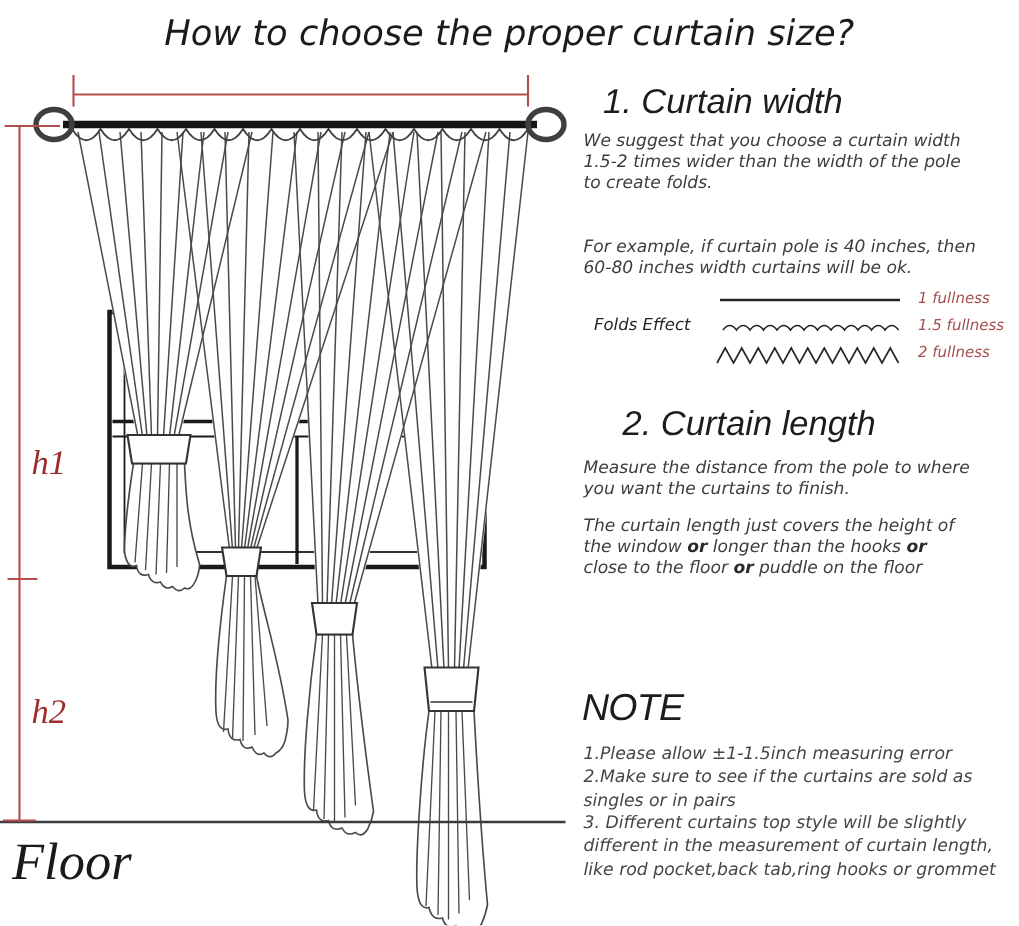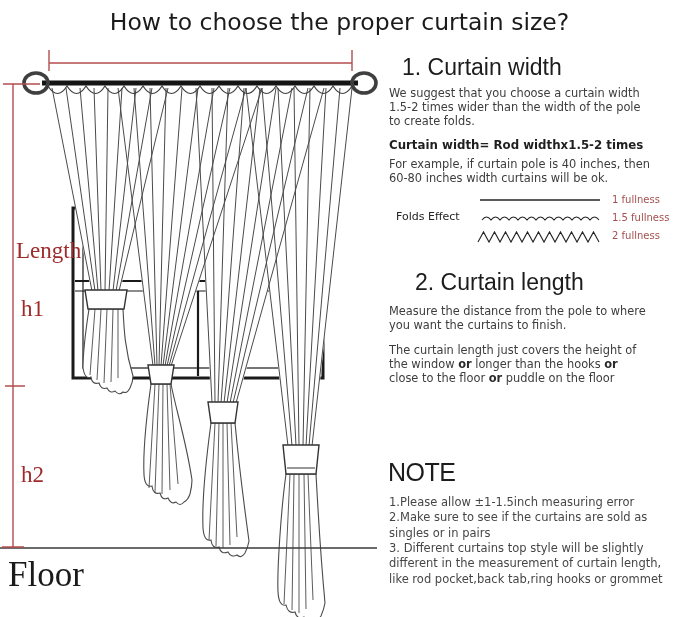--- a/index.html
+++ b/index.html
@@ -1,17 +1,17 @@
 <!DOCTYPE html>
 <html><head>
 <meta charset="utf-8">
 <style>
   html,body{margin:0;padding:0;background:#fff;}
   #canvas{position:relative;width:679px;height:617px;background:#ffffff;overflow:hidden;
-          font-family:"DejaVu Sans",sans-serif;}
+          font-family:"DejaVu Sans",sans-serif;font-style:italic;}
   .abs{position:absolute;}
   #title{left:0;top:8px;width:679px;text-align:center;font-size:23.5px;color:#1b1b1b;
          font-family:"DejaVu Sans",sans-serif;}
   .red-serif{font-family:"Liberation Serif",serif;color:#9e2b2b;}
   #width-label{left:160px;top:42px;width:90px;text-align:center;font-size:24px;letter-spacing:1px;}
   #length-label{left:16px;top:238px;font-size:23px;}
   #h1-label{left:21px;top:296px;font-size:23px;}
   #h2-label{left:21px;top:462px;font-size:23px;}
   #floor-label{left:8px;top:555px;font-size:35px;color:#1a1a1a;font-family:"Liberation Serif",serif;}
   .h-sans{font-family:"Liberation Sans",sans-serif;color:#1c1c1c;font-size:23px;line-height:1.1;}
@@ -102,30 +102,28 @@
 
     <g fill="none" stroke="#242424">
       <path d="M480,200 L600,200" stroke-width="1.6"></path>
       <path stroke-width="1.1" d="M482,220 q4.5,-6 9,0 q4.5,-6 9,0 q4.5,-6 9,0 q4.5,-6 9,0 q4.5,-6 9,0 q4.5,-6 9,0 q4.5,-6 9,0 q4.5,-6 9,0 q4.5,-6 9,0 q4.5,-6 9,0 q4.5,-6 9,0 q4.5,-6 9,0 q4.5,-6 9,0"></path>
       <path stroke-width="1.1" d="M478,242 l5.5,-10 5.5,10 5.5,-10 5.5,10 5.5,-10 5.5,10 5.5,-10 5.5,10 5.5,-10 5.5,10 5.5,-10 5.5,10 5.5,-10 5.5,10 5.5,-10 5.5,10 5.5,-10 5.5,10 5.5,-10 5.5,10 5.5,-10 5.5,10"></path>
     </g>
   </svg>
 
   <div id="title" class="abs">How to choose the proper curtain size?</div>
 
-  <div id="length-label" class="abs red-serif">Length</div>
   <div id="h1-label" class="abs red-serif">h1</div>
   <div id="h2-label" class="abs red-serif">h2</div>
   <div id="floor-label" class="abs">Floor</div>
 
   <div id="heading-width" class="abs h-sans">1. Curtain width</div>
   <div id="p-width-1" class="abs body-txt">We suggest that you choose a curtain width
 1.5-2 times wider than the width of the pole
 to create folds.</div>
-  <div id="formula" class="abs">Curtain width= Rod widthx1.5-2 times</div>
   <div id="p-width-2" class="abs body-txt">For example, if curtain pole is 40 inches, then
 60-80 inches width curtains will be ok.</div>
 
   <div id="folds-label" class="abs">Folds Effect</div>
   <div id="fullness-1" class="abs fullness">1 fullness</div>
   <div id="fullness-2" class="abs fullness">1.5 fullness</div>
   <div id="fullness-3" class="abs fullness">2 fullness</div>
 
   <div id="heading-length" class="abs h-sans">2. Curtain length</div>
   <div id="p-length-1" class="abs body-txt">Measure the distance from the pole to where

